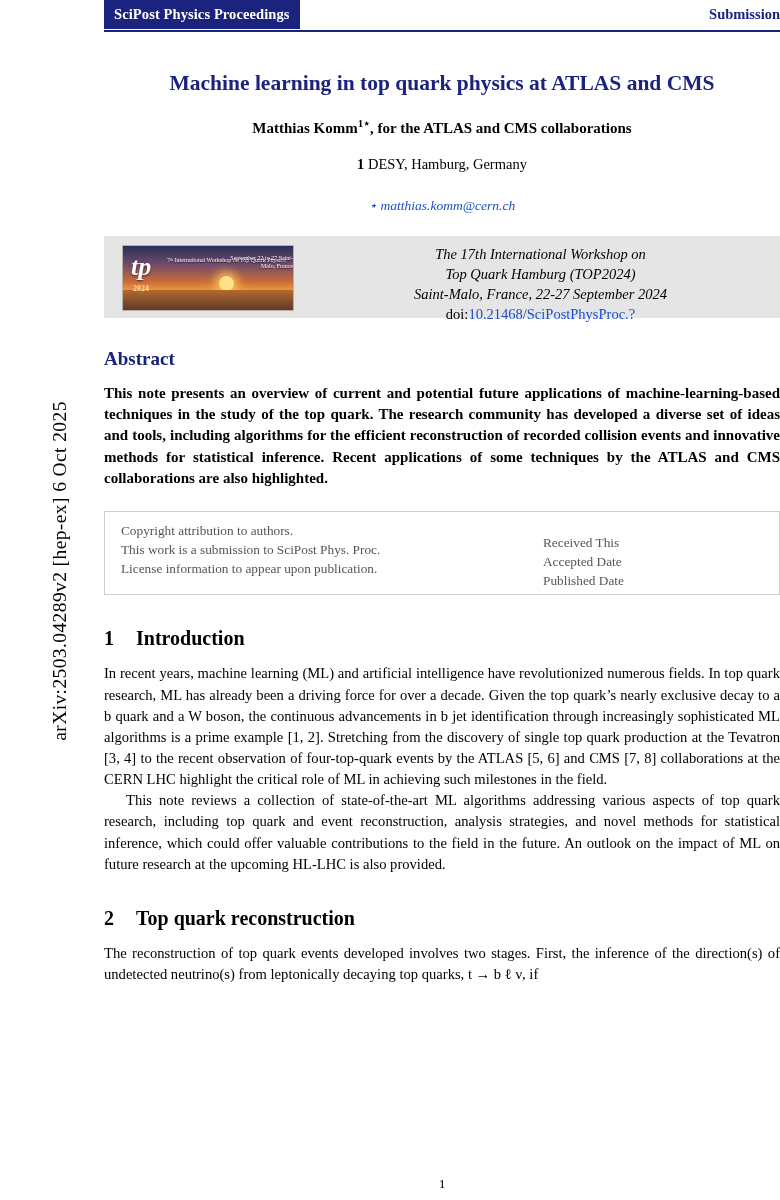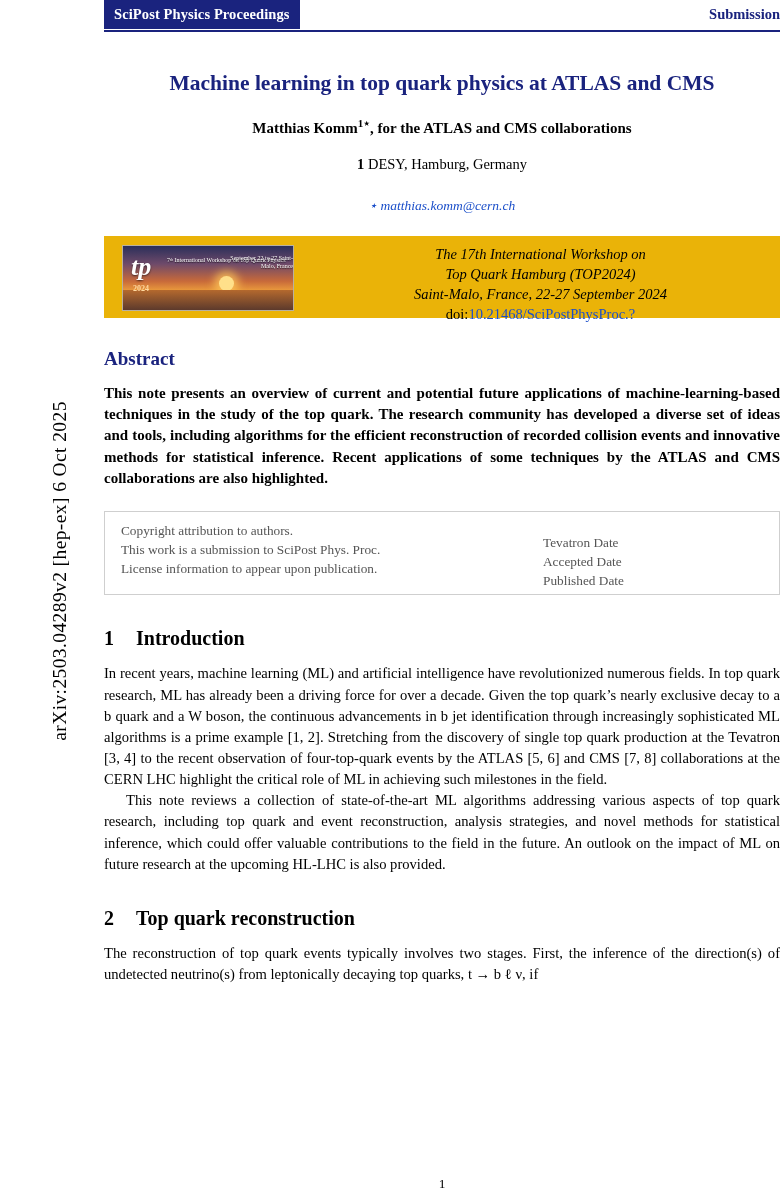--- a/index.html
+++ b/index.html
@@ -102,21 +102,21 @@
     text-align: center;
     font-size: 13.5px;
     color: #1a4ec9;
     font-style: italic;
   }
   .email .star { color: #1a4ec9; }
 
   
   .confbox {
     margin-top: 22px;
-    background: #eab308;
+    background: #e5e5e5;
     height: 82px;
     position: relative;
     display: flex;
     align-items: center;
   }
   .conf-logo {
     position: absolute;
     left: 18px;
     top: 9px;
     width: 170px;
@@ -308,33 +308,33 @@
   <h2 class="section-head">Abstract</h2>
   <div class="abstract">This note presents an overview of current and potential future applications of machine-learning-based techniques in the study of the top quark. The research community has developed a diverse set of ideas and tools, including algorithms for the efficient reconstruction of recorded collision events and innovative methods for statistical inference. Recent applications of some techniques by the ATLAS and CMS collaborations are also highlighted.</div>
 
   <div class="copybox">
     <div class="left">
       <div>Copyright attribution to authors.</div>
       <div>This work is a submission to SciPost Phys. Proc.</div>
       <div>License information to appear upon publication.</div>
     </div>
     <div class="right">
-      <div>Tevatron Date</div>
+      <div>Received This</div>
       <div>Accepted Date</div>
       <div>Published Date</div>
     </div>
   </div>
 
   <div class="numbered-head">
     <span>1</span>
     <span>Introduction</span>
   </div>
   <p class="body">In recent years, machine learning (ML) and artificial intelligence have revolutionized numerous fields. In top quark research, ML has already been a driving force for over a decade. Given the top quark’s nearly exclusive decay to a b quark and a W boson, the continuous advancements in b jet identification through increasingly sophisticated ML algorithms is a prime example [1, 2]. Stretching from the discovery of single top quark production at the Tevatron [3, 4] to the recent observation of four-top-quark events by the ATLAS [5, 6] and CMS [7, 8] collaborations at the CERN LHC highlight the critical role of ML in achieving such milestones in the field.</p>
   <p class="body indent">This note reviews a collection of state-of-the-art ML algorithms addressing various aspects of top quark research, including top quark and event reconstruction, analysis strategies, and novel methods for statistical inference, which could offer valuable contributions to the field in the future. An outlook on the impact of ML on future research at the upcoming HL-LHC is also provided.</p>
 
   <div class="numbered-head">
     <span>2</span>
     <span>Top quark reconstruction</span>
   </div>
-  <p class="body">The reconstruction of top quark events typically involves two stages. First, the inference of the direction(s) of undetected neutrino(s) from leptonically decaying top quarks, t → b ℓ ν, if</p>
+  <p class="body">The reconstruction of top quark events developed involves two stages. First, the inference of the direction(s) of undetected neutrino(s) from leptonically decaying top quarks, t → b ℓ ν, if</p>
 
   <div class="folio">1</div>
 </div>
 
 </body></html>

